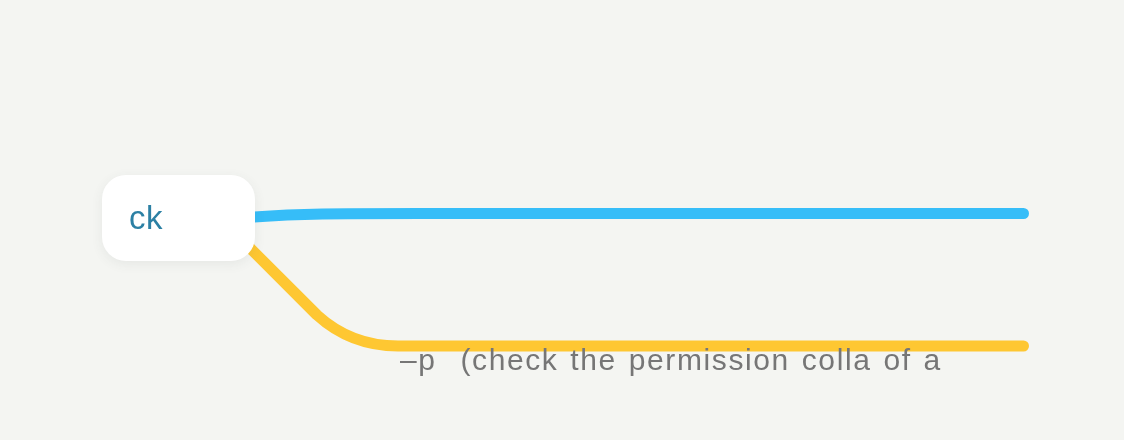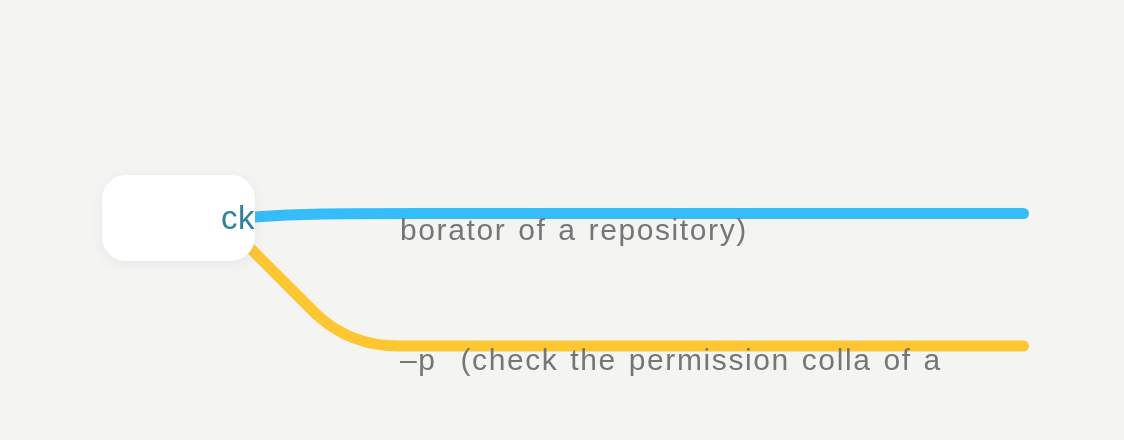--- a/index.html
+++ b/index.html
@@ -30,21 +30,20 @@
     top: 175px;
     width: 153px;
     height: 86px;
     background: #ffffff;
     border-radius: 24px;
     box-shadow: 0 3px 12px rgba(70, 80, 80, 0.08);
     display: flex;
     align-items: center;
     z-index: 2;
     cursor: pointer;
-    justify-content: flex-end;
   }
   .root-label {
     padding-left: 27px;
     font-size: 33px;
     letter-spacing: 0.5px;
     color: #2c80a4;
   }
   .branch-label {
     position: absolute;
     left: 400px;
@@ -68,21 +67,20 @@
   <svg class="connectors" width="1124" height="440" viewBox="0 0 1124 440">
     <path d="M 254 217 C 300 213.5 335 213.5 420 213.5 L 1023.5 213.5" fill="none" stroke="#36bdf8" stroke-width="11" stroke-linecap="round" stroke-linejoin="round"></path>
     <path d="M 250 248 L 317 315 Q 351 346 398 346 L 1023.5 346" fill="none" stroke="#fec732" stroke-width="11" stroke-linecap="round" stroke-linejoin="round"></path>
   </svg>
 
   <div class="root-node" style="background: rgb(255, 255, 255);">
     <span class="root-label" style="color: rgb(44, 128, 164);">ck</span>
   </div>
 
   <div class="branch-label branch-c" style="color: rgb(118, 118, 118);">
-    <div>borator of a repository)</div>
   </div>
 
   <div class="branch-label branch-p" style="color: rgb(118, 118, 118);">
     <div>–p  (check the permission colla of a</div>
     
   </div>
 
 </div>
 
 </body></html>

